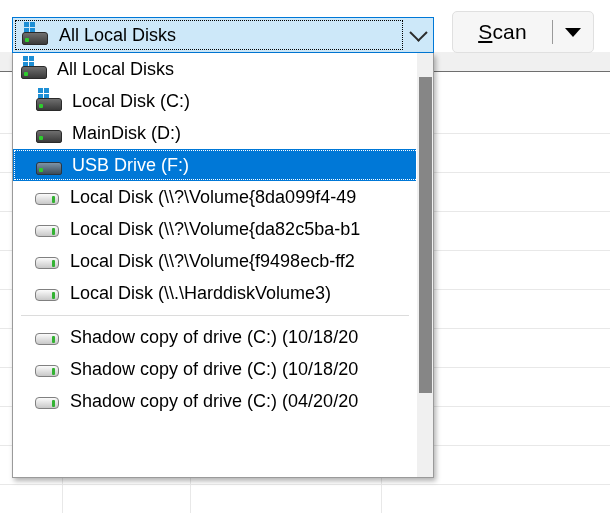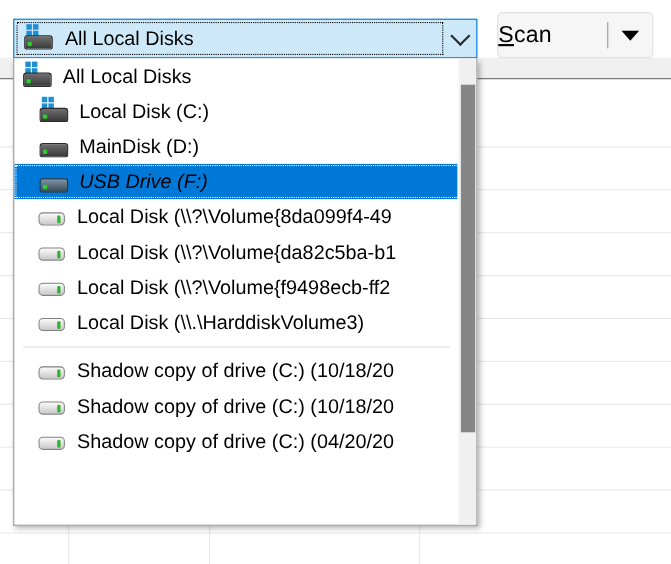--- a/index.html
+++ b/index.html
@@ -119,20 +119,21 @@
     border: 1px solid #e0e0e0;
     border-radius: 5px;
     display: flex;
     align-items: center;
     cursor: default;
   }
   .scan-label-wrap {
     flex: 1 1 auto;
     display: flex;
     align-items: center;
+    justify-content: center;
   }
   .scan-label {
     font-size: 21px;
     color: #000000;
     letter-spacing: 0.2px;
   }
   .scan-label .accel { text-decoration: underline; }
   .scan-sep {
     width: 1px;
     height: 24px;
@@ -183,21 +184,21 @@
     font-size: 18px;
     color: #000000;
     margin-left: 9px;
   }
   .item.selected {
     background: #0078d7;
     width: 404px;
     outline: 1px dotted #ffffff;
     outline-offset: -2px;
   }
-  .item.selected .lbl { color: #000000; font-style: italic; }
+  .item.selected .lbl { color: #ffffff; }
 
   .indent-0 { padding-left: 7px; }
   .indent-1 { padding-left: 22px; align-items: center; }
 
   .separator {
     height: 1px;
     background: #dcdcdc;
     margin: 6px 8px 5px 8px;
   }
 

